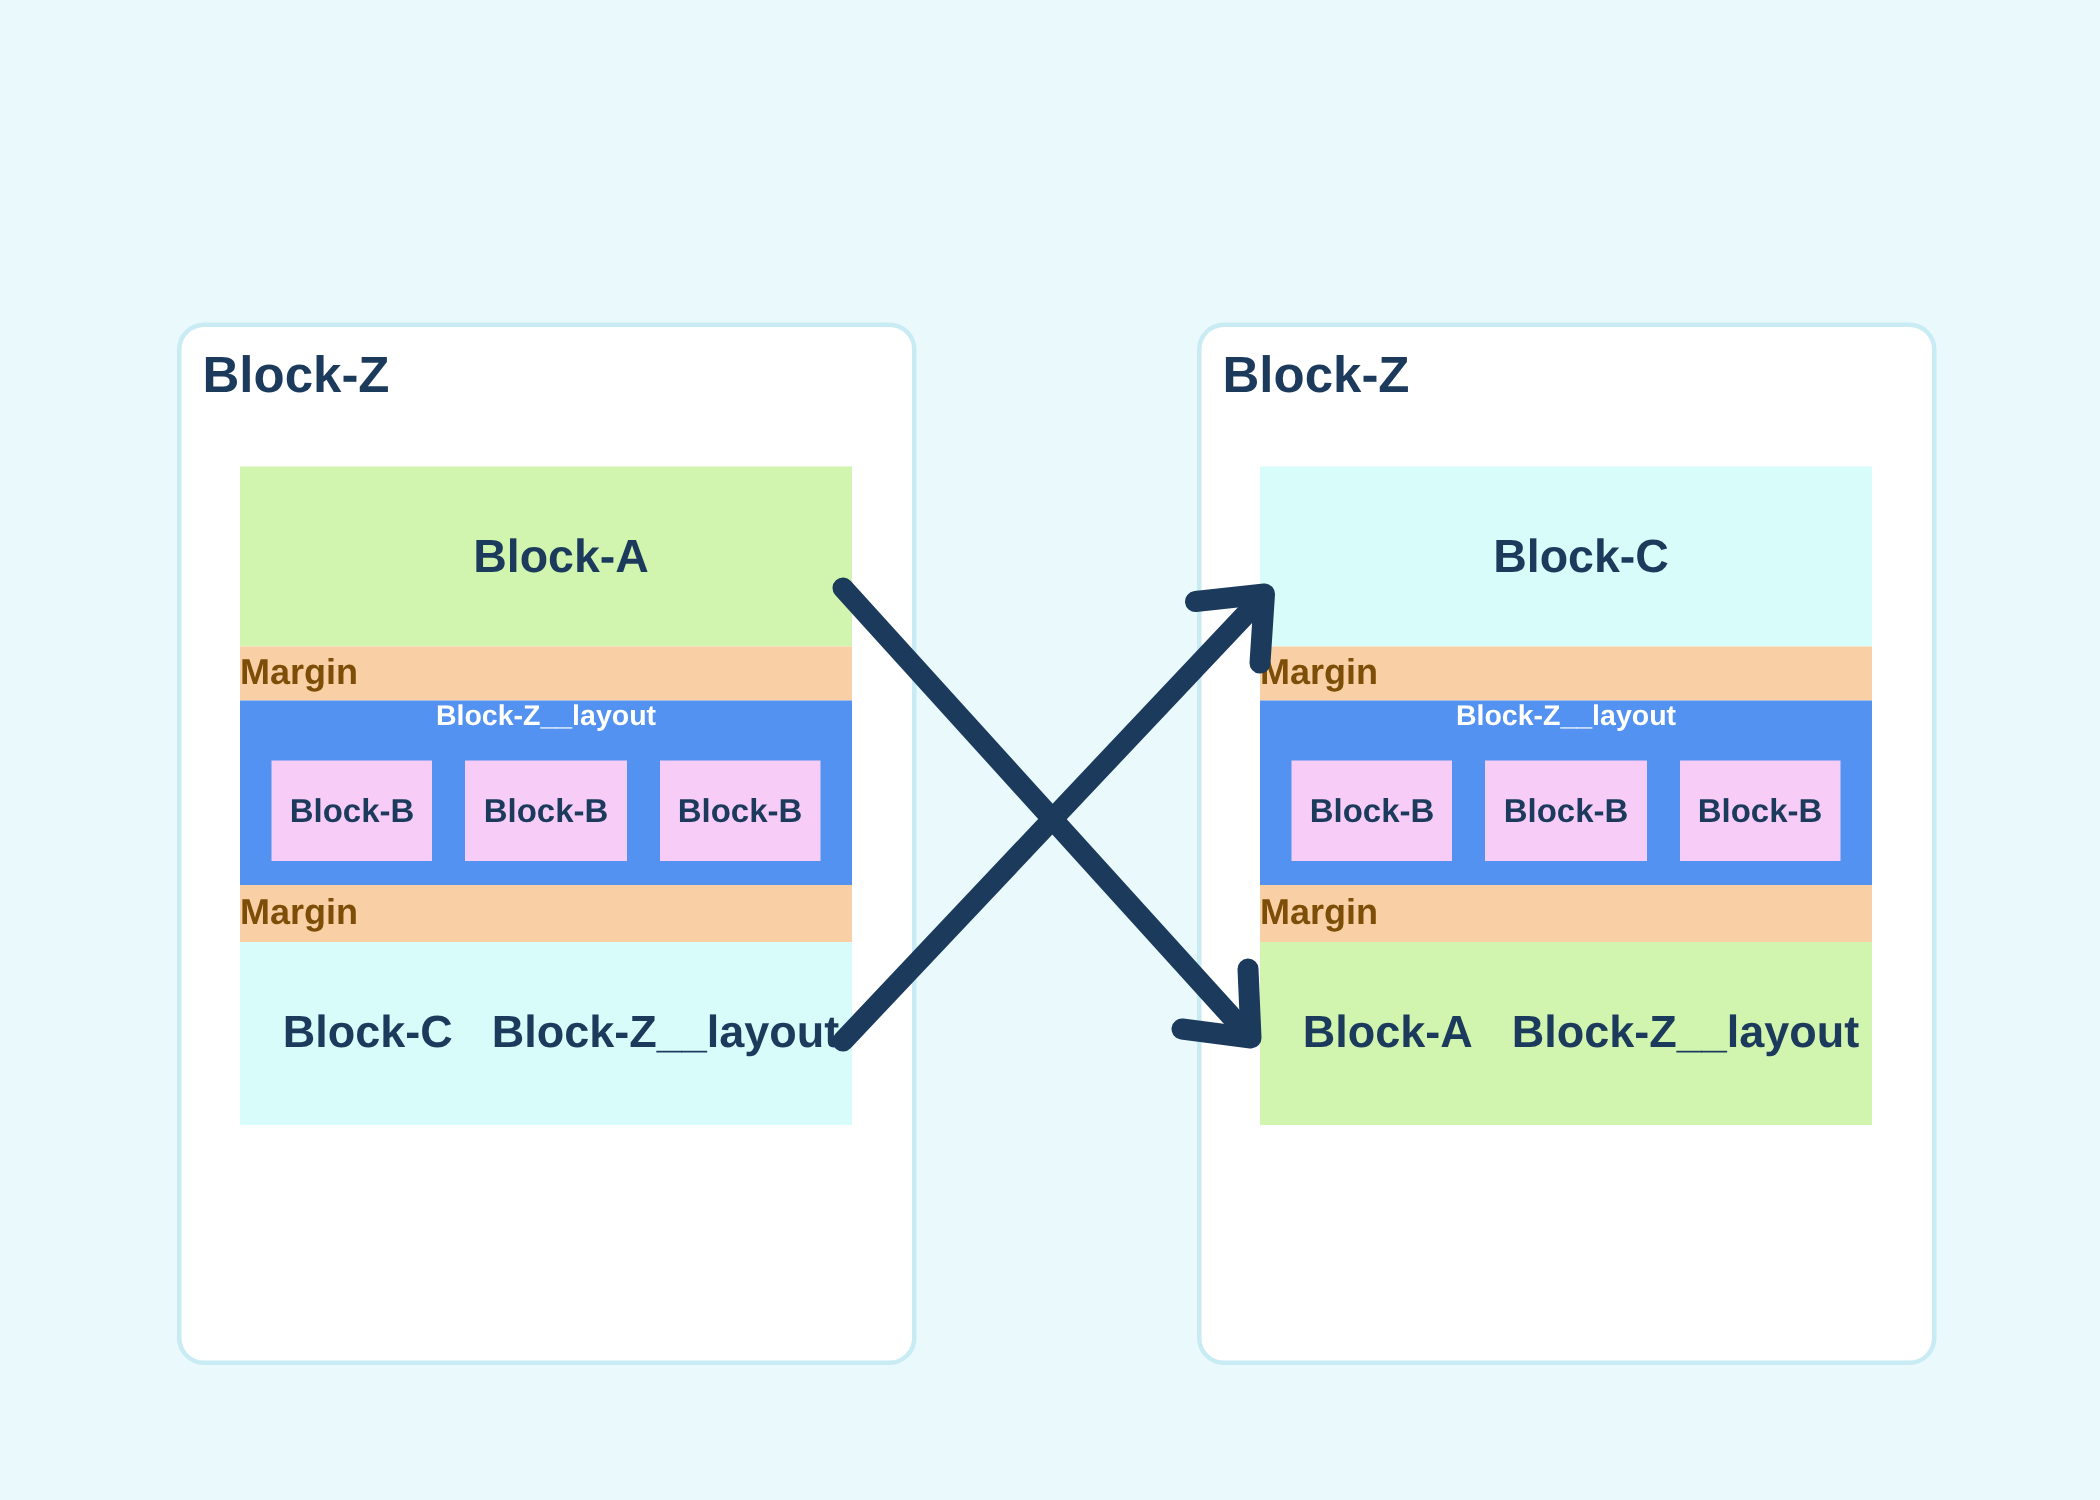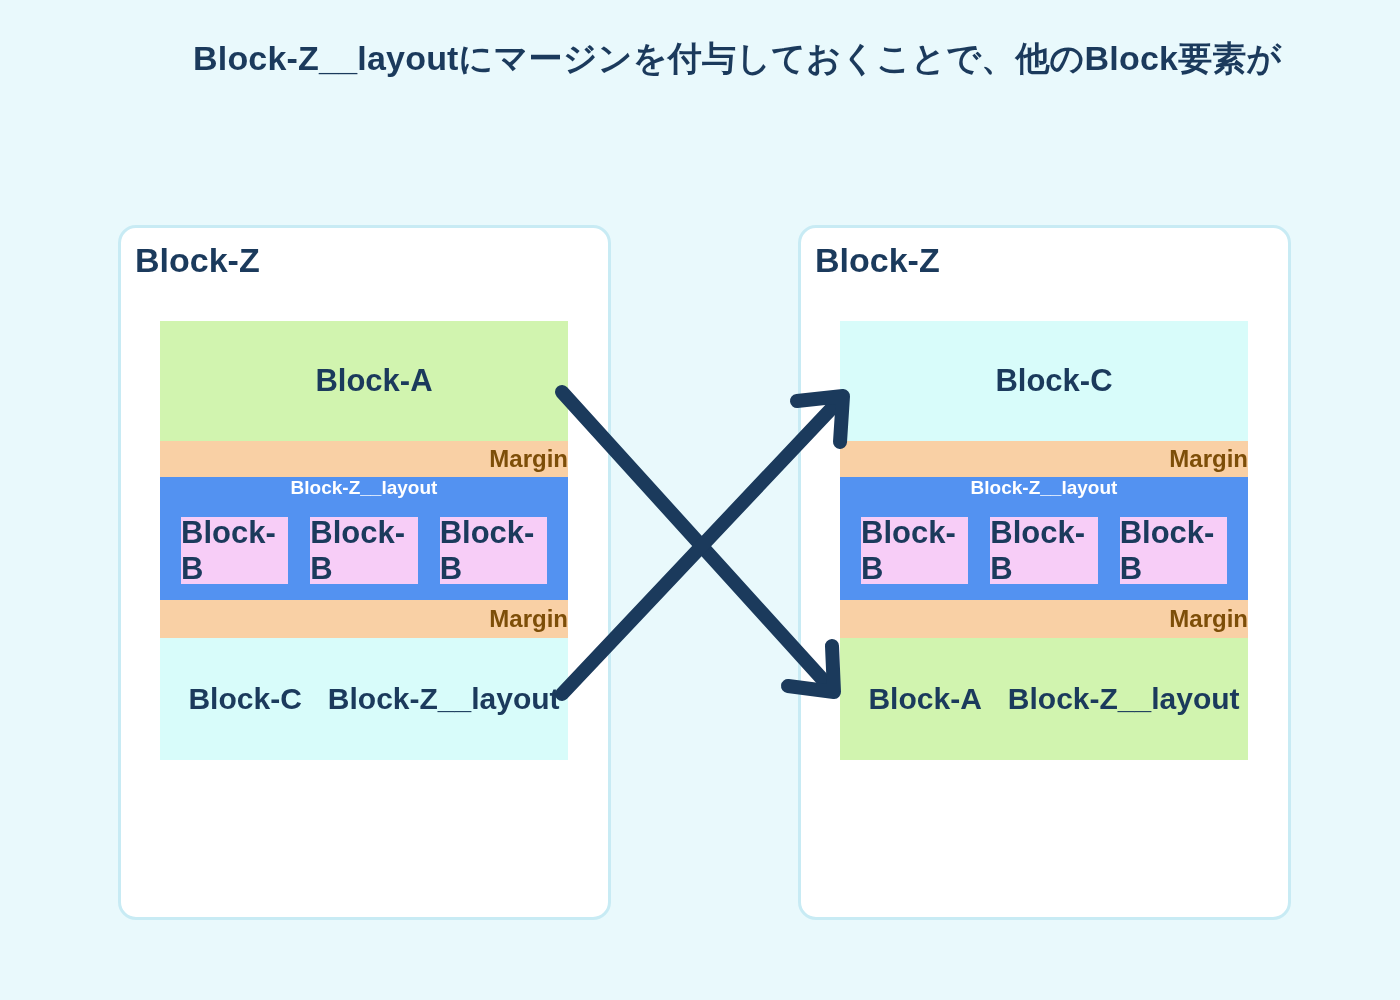--- a/index.html
+++ b/index.html
@@ -17,21 +17,21 @@
     position: absolute;
     left: 193px; top: 34px;
     font-size: 34px;
     line-height: 48px;
     letter-spacing: 0.2px;
     white-space: nowrap;
   }
 
   .panel {
     position: absolute;
-    top: 225px;
+    top: 215px;
     width: 493px; height: 695px;
     background: var(--panel-bg);
     border: 3px solid var(--panel-border);
     border-radius: 18px;
     box-sizing: border-box;
   }
   .panel.left  { left: 118px; }
   .panel.right { left: 798px; }
 
   .panel-title {
@@ -59,21 +59,21 @@
   .block.bottom { height: 122px; font-size: 30px; gap: 26px; }
   .bg-green { background: var(--green); }
   .bg-cyan  { background: var(--cyan); }
 
   .margin-strip {
     width: 100%;
     background: var(--peach);
     color: var(--margin-text);
     display: flex;
     align-items: center;
-    justify-content: flex-end;
+    justify-content: flex-start;
     font-size: 24px;
   }
   .margin-strip.m1 { height: 36px; }
   .margin-strip.m2 { height: 38px; }
 
   .layout-band {
     width: 100%;
     height: 123px;
     background: var(--blue);
     box-sizing: border-box;
@@ -90,21 +90,21 @@
     display: flex;
     gap: 22px;
     height: 85px;
   }
   .block-b {
     flex: 1;
     background: var(--pink);
     display: flex;
     align-items: center;
     justify-content: center;
-    font-size: 31px;
+    font-size: 22px;
     color: var(--navy);
     margin-top: 18px;
   }
 
   .arrows-overlay {
     position: absolute;
     left: 0; top: 0;
     width: 1400px; height: 1000px;
     pointer-events: none;
     z-index: 5;
@@ -114,21 +114,20 @@
     stroke-width: 14;
     stroke-linecap: round;
     stroke-linejoin: round;
     fill: none;
   }
 </style>
 </head>
 <body>
 
 <div class="diagram-title">
-  <div>Block-Z__layoutにマージンを付与しておくことで、他のBlock要素が</div>
 </div>
 
 <div class="panel left">
   <div class="panel-title">Block-Z</div>
   <div class="column">
     <div class="block top bg-green">
       <span>Block-A</span>
     </div>
     <div class="margin-strip m1">
       <span>Margin</span>

